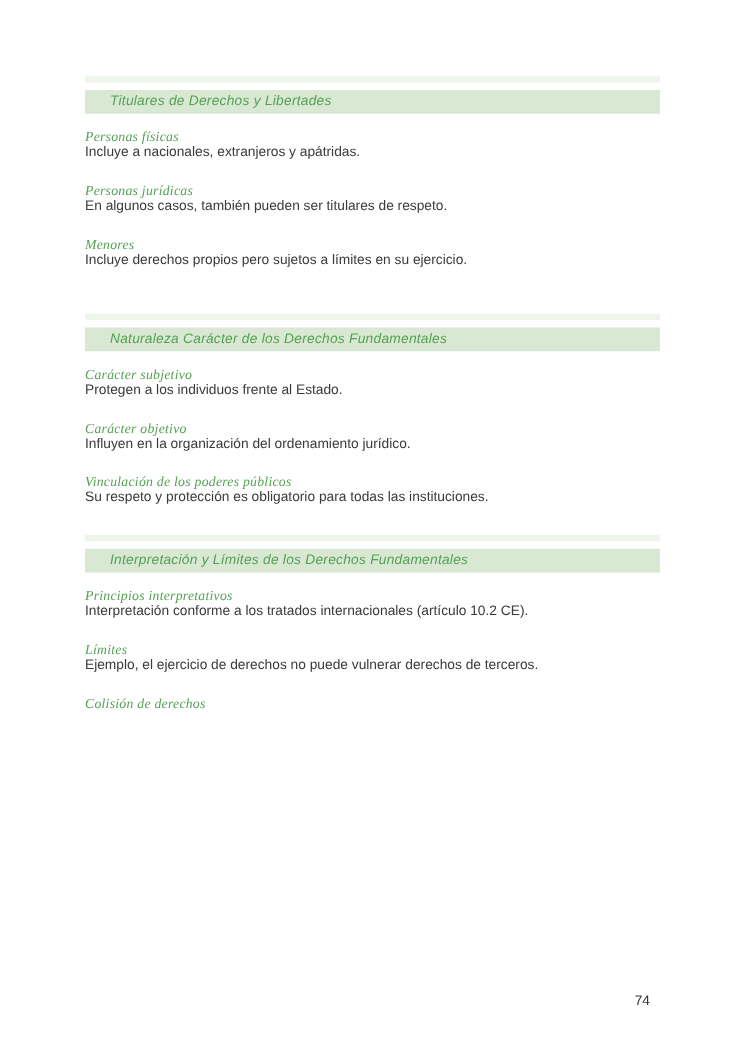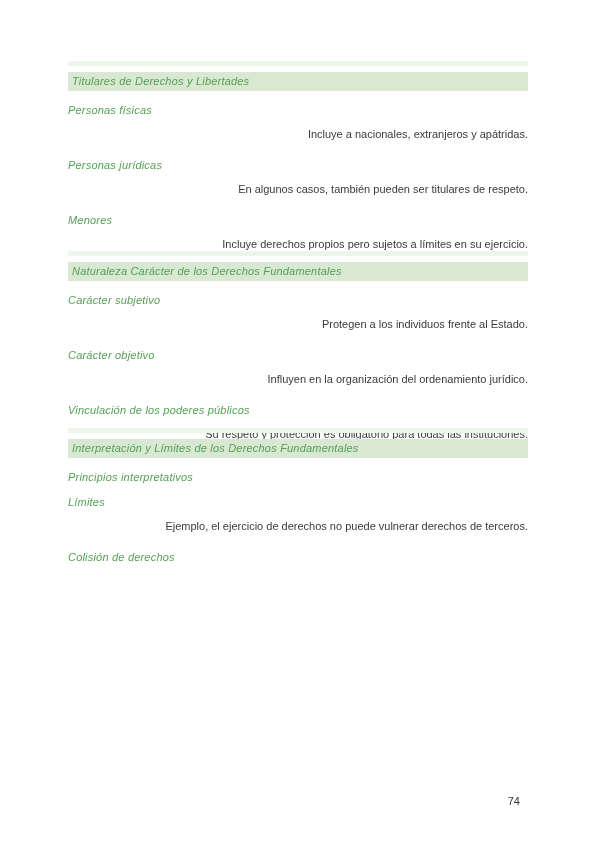--- a/index.html
+++ b/index.html
@@ -34,39 +34,40 @@
     padding-left:4px;
     box-sizing:border-box;
   }
   .section-bar .bar-title{
     font-style:italic;
     font-size:11px;
     line-height:11px;
     color:var(--heading-green);
     letter-spacing:0.2px;
     white-space:nowrap;
+    margin-left:16px;
   }
   .item-heading{
     margin-top:13px;
     font-style:italic;
     font-size:11px;
     line-height:12px;
     color:var(--heading-green);
     letter-spacing:0.2px;
+    font-family:Liberation Serif, serif;
   }
   .item-heading + .item-body + .item-heading,
   .item-body + .item-heading{
     margin-top:19px;
   }
   .item-body{
-    margin-top:12px;
+    margin-top:0;
     font-size:11px;
     line-height:12px;
     color:var(--body-text);
-    text-align:right;
   }
   .page-number{
     position:absolute;
     top:795px;
     left:68px;
     width:452px;
     text-align:right;
     font-size:11px;
     color:#333333;
   }
@@ -104,20 +105,21 @@
     <div class="item-heading">Vinculación de los poderes públicos</div>
     <div class="item-body">Su respeto y protección es obligatorio para todas las instituciones.</div>
   </div>
 
   <div class="section s3">
     <div class="section-strip"></div>
     <div class="section-bar">
       <span class="bar-title">Interpretación y Límites de los Derechos Fundamentales</span>
     </div>
     <div class="item-heading">Principios interpretativos</div>
+    <div class="item-body">Interpretación conforme a los tratados internacionales (artículo 10.2 CE).</div>
     <div class="item-heading">Límites</div>
     <div class="item-body">Ejemplo, el ejercicio de derechos no puede vulnerar derechos de terceros.</div>
     <div class="item-heading">Colisión de derechos</div>
   </div>
 
   <div class="page-number">74</div>
 
 </div>
 
 </body></html>

